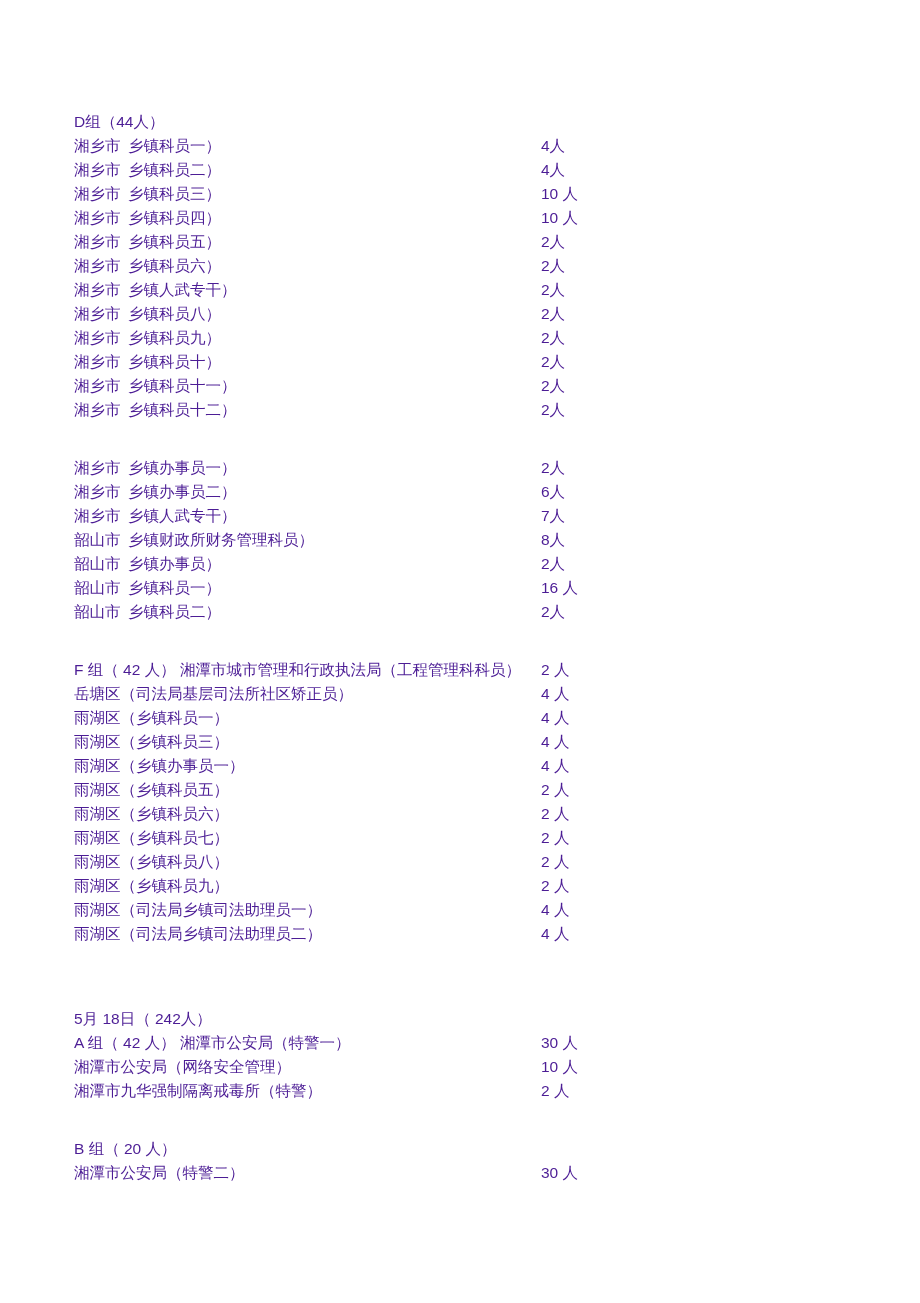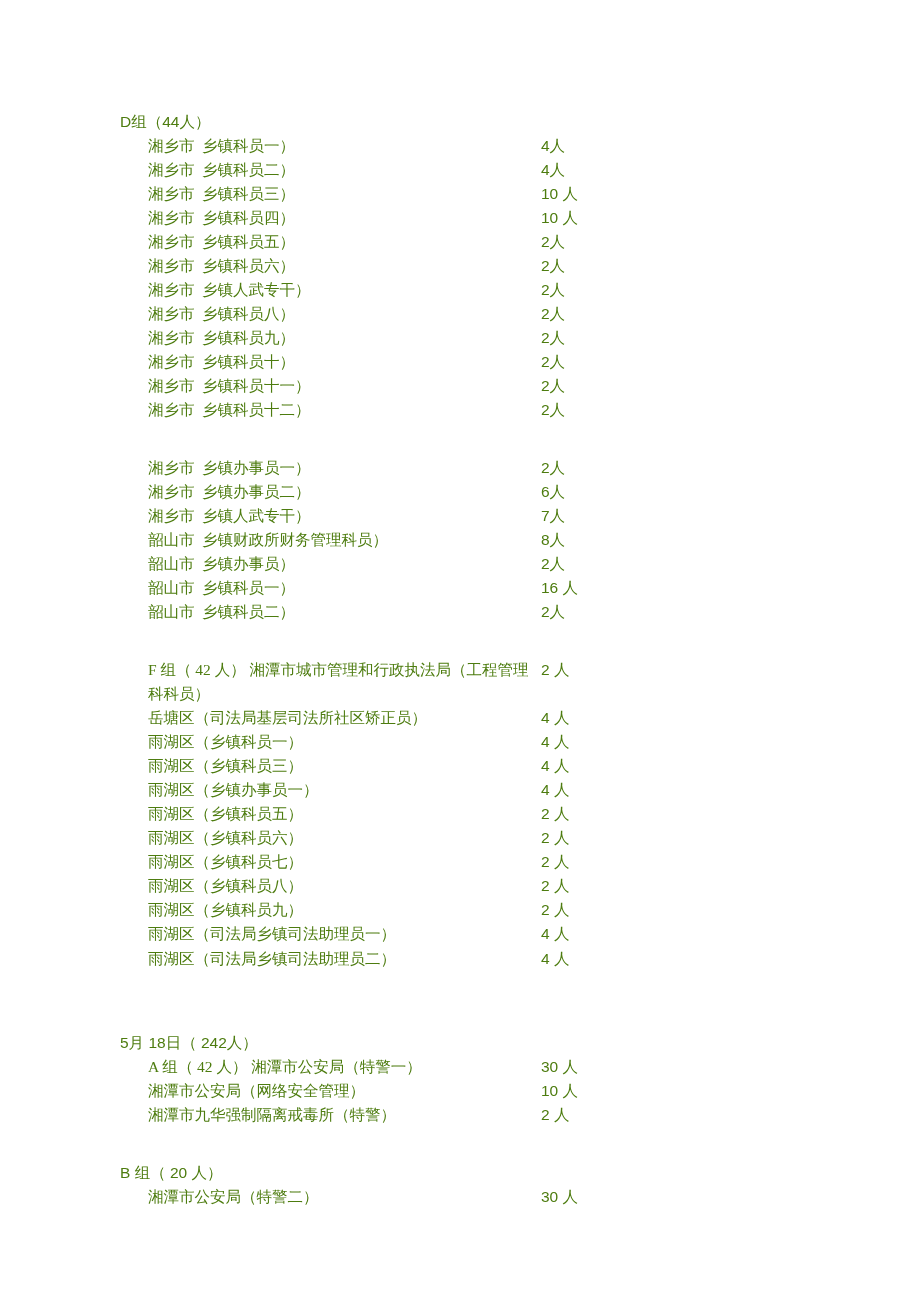--- a/index.html
+++ b/index.html
@@ -4,48 +4,46 @@
 <style>
   html, body {
     margin: 0;
     padding: 0;
     background: #ffffff;
     width: 920px;
   }
   .page {
     width: 756px;
     min-height: 1303px;
-    padding: 110px 155px 0 120px;
+    padding: 110px 155px 0 74px;
     box-sizing: border-box;
     font-family: "Microsoft YaHei", "PingFang SC", Arial, sans-serif;
     font-size: 15.5px;
-    color: #4d7c0f;
+    color: #4c1d95;
     line-height: 1.55;
   }
   .group-header {
     margin-top: 0;
     padding-bottom: 0;
   }
   .row {
     display: flex;
     justify-content: space-between;
     align-items: baseline;
   }
   .row .left {
     display: flex;
     flex: 1 1 auto;
-    margin-left: 28px;
   }
   .row .region {
     width: 54px;
     flex: 0 0 auto;
   }
   .row .desc {
     flex: 1 1 auto;
-    font-family: Liberation Serif, serif;
   }
   .row .count {
     flex: 0 0 auto;
     width: 60px;
   }
   .spacer-md { height: 34px; }
   .spacer-lg { height: 60px; }
 </style>
 </head>
 <body>

